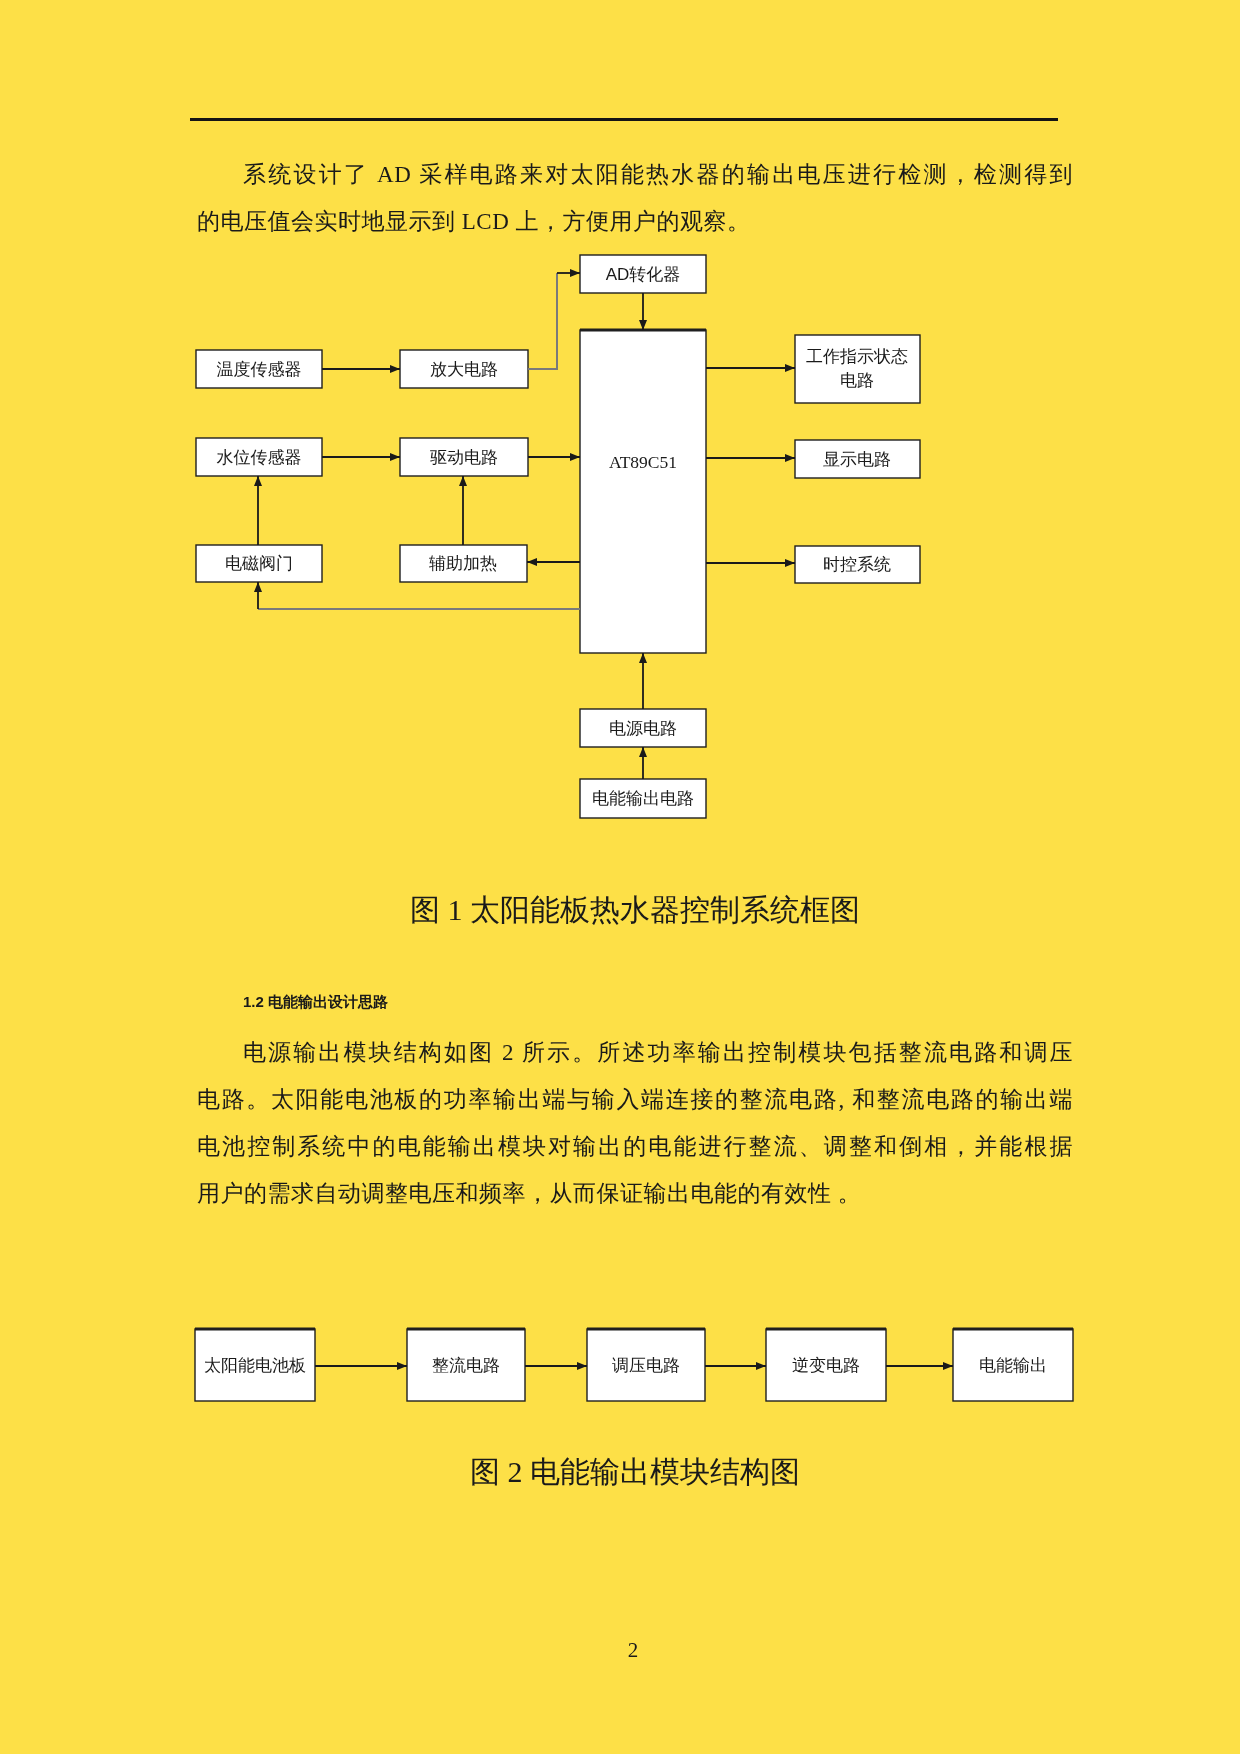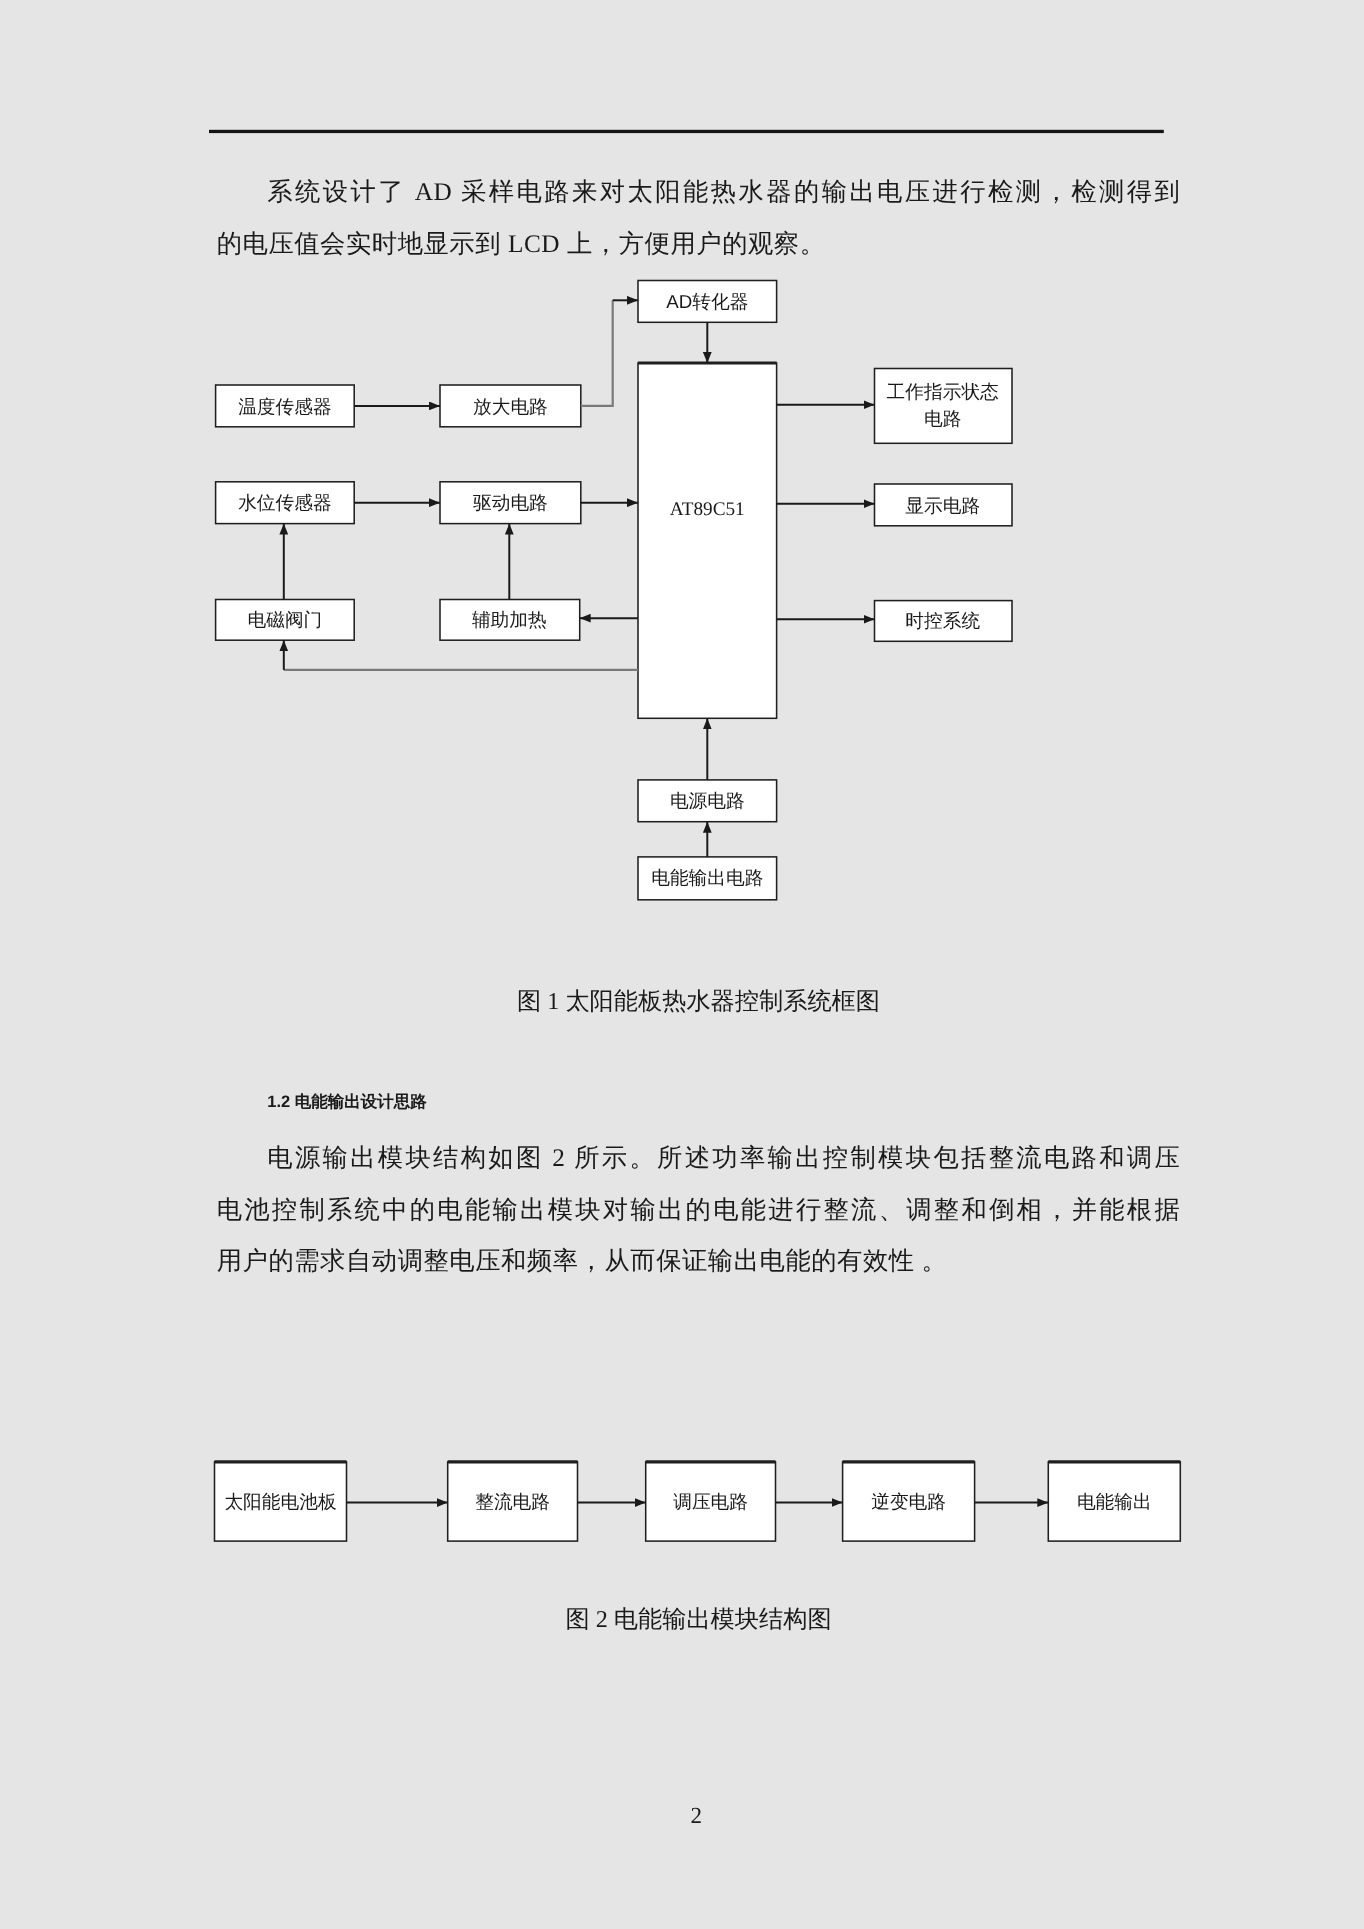--- a/index.html
+++ b/index.html
@@ -1,19 +1,19 @@
 <!DOCTYPE html>
 <html><head>
 <meta charset="utf-8">
 <style>
   html,body{margin:0;padding:0;background:#ffffff;}
   #page{
     position:relative;
     width:1240px;height:1754px;
-    background:#e5e5e5;
+    background:#fde047;
     font-family:"Liberation Serif","DejaVu Serif",serif;
     color:#1a1a1a;
     overflow:hidden;
   }
   .rule{
     position:absolute;left:190px;top:118px;width:868px;height:3px;
     background:#141414;
   }
   .textblock{
     position:absolute;left:197px;width:876px;
@@ -26,21 +26,21 @@
   #intro{top:151px;}
   #body-par{top:1029px;}
   .heading{
     position:absolute;left:197px;top:988px;width:876px;
     font-family:"Liberation Sans","DejaVu Sans",sans-serif;
     font-weight:bold;font-size:15px;line-height:28px;
     padding-left:46px;box-sizing:border-box;
   }
   .caption{
     position:absolute;left:197px;width:876px;text-align:center;
-    font-size:22px;line-height:26px;
+    font-size:30px;line-height:26px;
   }
   #caption-fig1{top:897px;}
   #caption-fig2{top:1447px;margin-top:12px;}
   .figure-svg{position:absolute;}
   #fig1{left:170px;top:240px;}
   #fig2{left:170px;top:1320px;}
   .dbox{fill:#ffffff;stroke:#1f1f1f;stroke-width:1.4;}
   .dlabel{
     font-family:"Liberation Sans","DejaVu Sans",sans-serif;
     font-size:17px;fill:#1a1a1a;text-anchor:middle;
@@ -123,20 +123,21 @@
     <line class="aline" x1="473" y1="469" x2="473" y2="413" marker-end="url(#ah1)"></line>
     <line class="aline" x1="473" y1="539" x2="473" y2="507" marker-end="url(#ah1)"></line>
   </svg>
 
   <div class="caption" id="caption-fig1">图 1 太阳能板热水器控制系统框图</div>
 
   <div class="heading">1.2 电能输出设计思路</div>
 
   <div class="textblock" id="body-par">
     <span class="jline indent">电源输出模块结构如图 2 所示。所述功率输出控制模块包括整流电路和调压</span>
+    <span class="jline">电路。太阳能电池板的功率输出端与输入端连接的整流电路, 和整流电路的输出端</span>
     <span class="jline">电池控制系统中的电能输出模块对输出的电能进行整流、调整和倒相，并能根据</span>
     <span class="lastline">用户的需求自动调整电压和频率，从而保证输出电能的有效性 。</span>
   </div>
 
   <svg id="fig2" class="figure-svg" width="920" height="90" viewBox="0 0 920 90">
     <defs>
       <marker id="ah2" markerWidth="10" markerHeight="8" viewBox="0 0 10 8" refX="10" refY="4" orient="auto" markerUnits="userSpaceOnUse">
         <path d="M0,0 L10,4 L0,8 Z" fill="#1a1a1a"></path>
       </marker>
     </defs>

